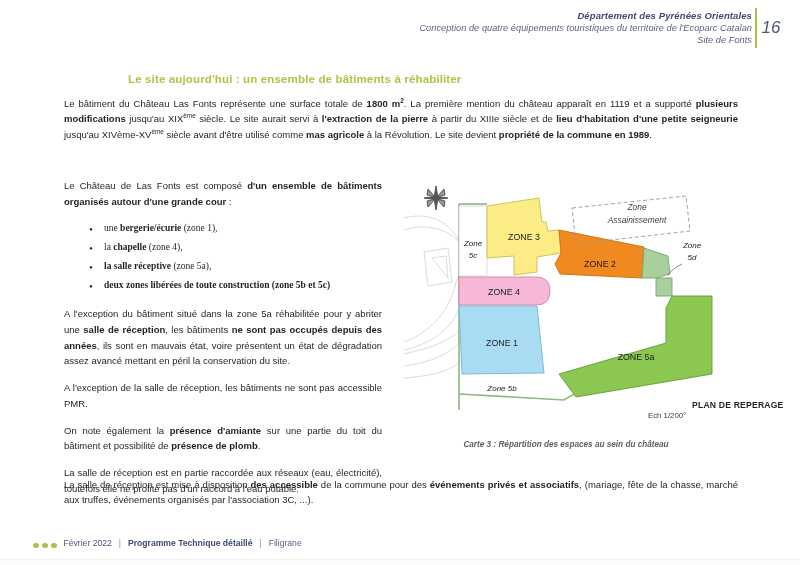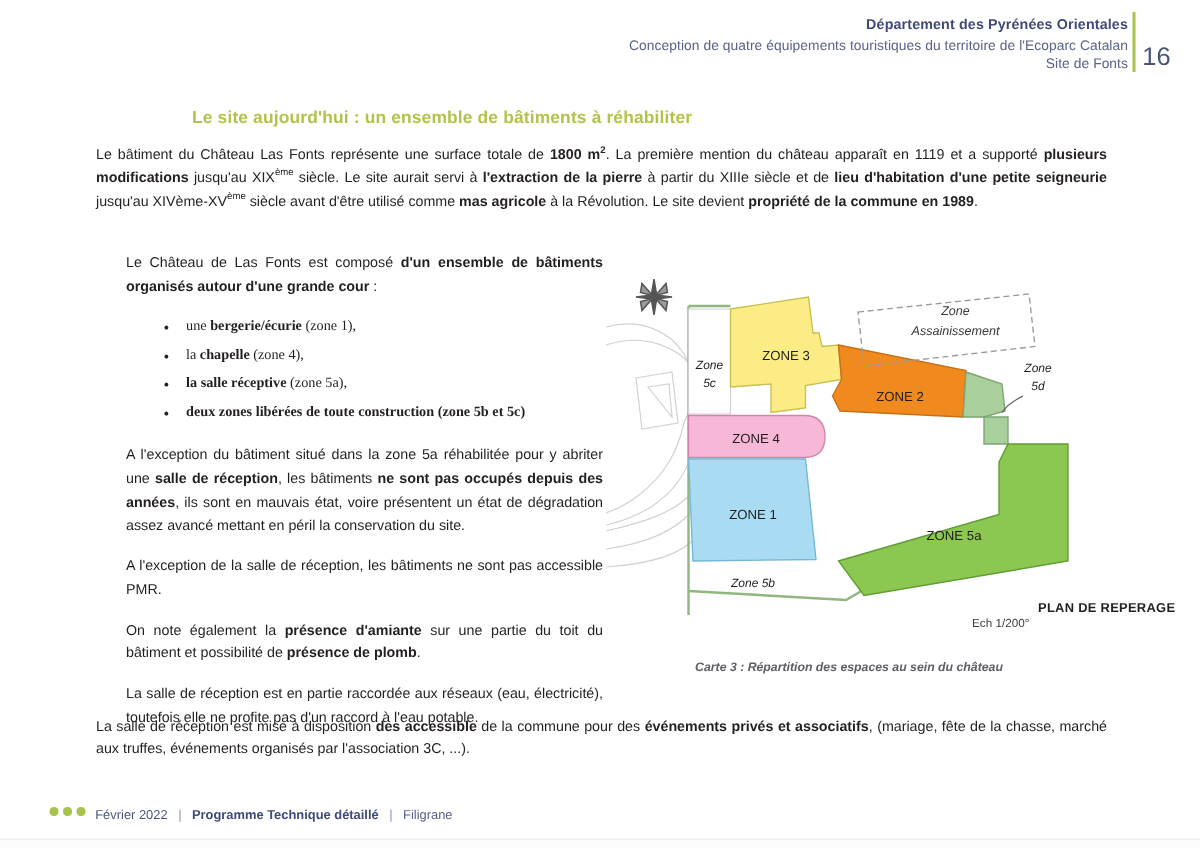--- a/index.html
+++ b/index.html
@@ -16,22 +16,23 @@
   .page {
     position: absolute;
     inset: 0;
     background: #ffffff;
   }
   
   .header {
     position: absolute;
     top: 8px; right: 18px;
     display: flex;
-    align-items: flex-end;
+    align-items: center;
     gap: 3px;
+    font-style: italic;
   }
   .header-text {
     text-align: right;
     line-height: 1.32;
   }
   .header-title {
     font-size: 9.5px;
     font-weight: bold;
     color: #3f4a77;
     letter-spacing: .1px;
@@ -69,27 +70,26 @@
     top: 96px;
     width: 674px;
     font-size: 9.5px;
     line-height: 1.62;
     text-align: justify;
     color: #231f20;
   }
   .col-left {
     position: absolute;
     left: 64px;
-    top: 168px;
+    top: 178px;
     width: 318px;
     font-size: 9.5px;
     line-height: 1.66;
     text-align: justify;
     color: #231f20;
-    margin-left: 20px;
   }
   .col-bottom {
     position: absolute;
     left: 64px;
     top: 477px;
     width: 674px;
     font-size: 9.5px;
     line-height: 1.62;
     text-align: justify;
     color: #231f20;
@@ -153,21 +153,21 @@
     font-style: italic;
     font-weight: bold;
     color: #5e5e66;
   }
   
   .footer {
     position: absolute;
     left: 33px;
     bottom: 17px;
     display: flex;
-    align-items: flex-start;
+    align-items: flex-end;
     gap: 7px;
     font-size: 8.6px;
     color: #4a5578;
   }
   .dots { display: flex; gap: 3.5px; align-items: center; }
   .dot {
     width: 5.5px; height: 5.5px; border-radius: 50%;
     background: #a8c34b;
     display: block;
   }

